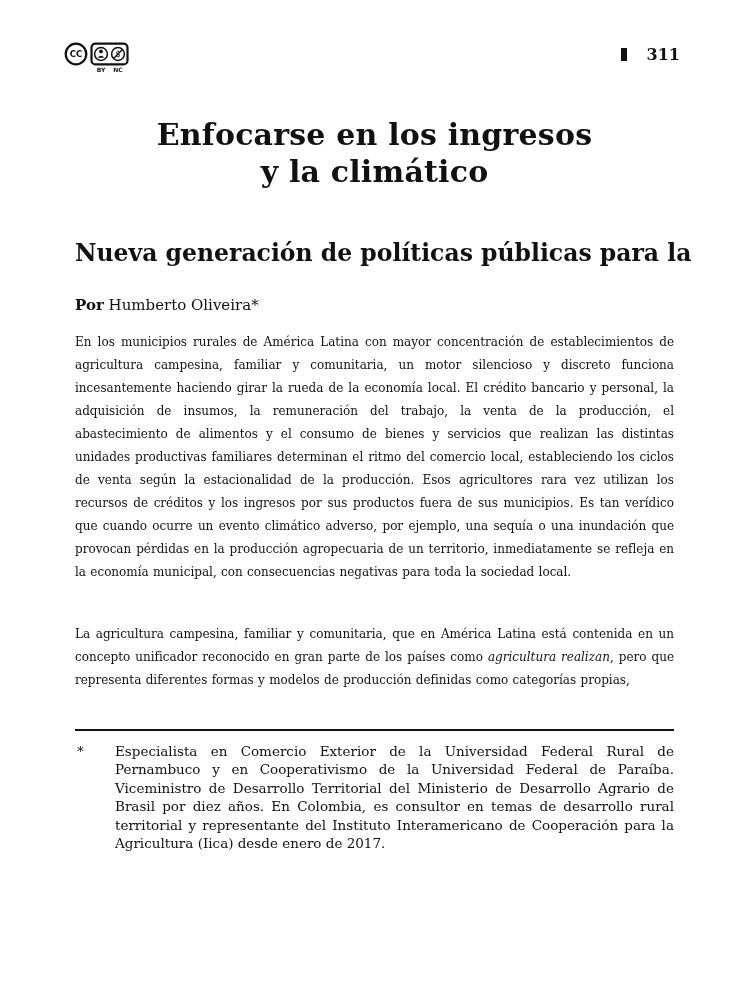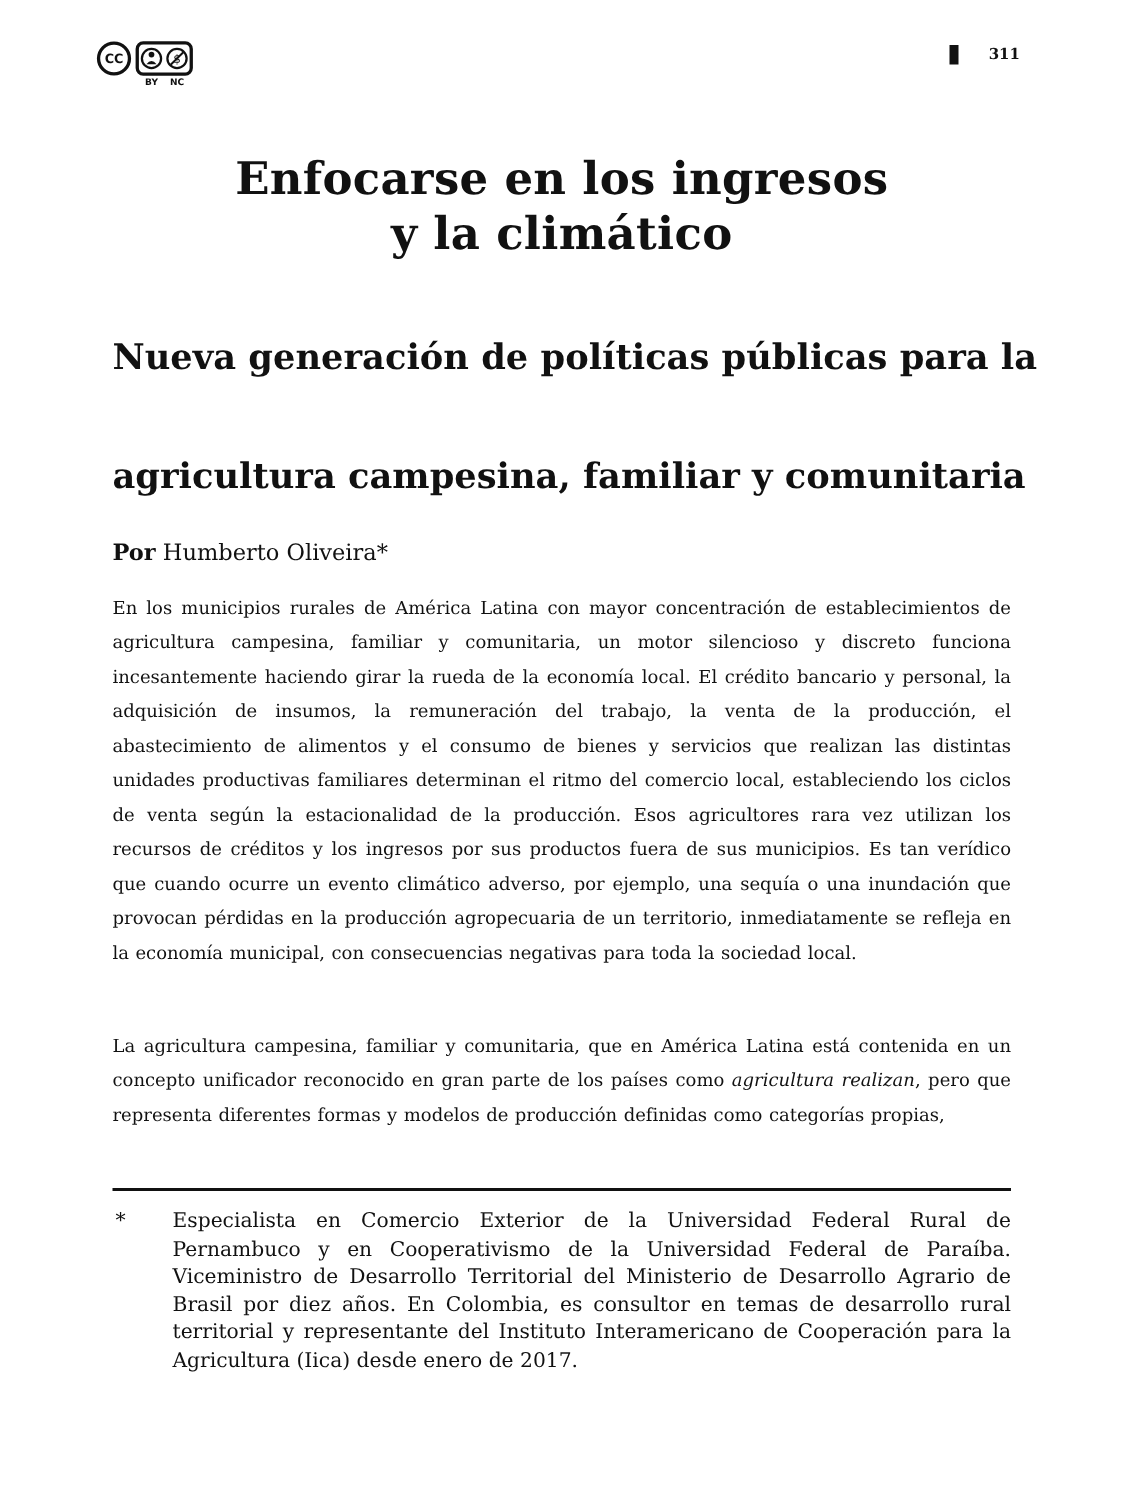--- a/index.html
+++ b/index.html
@@ -4,35 +4,35 @@
 <style>
   * { margin: 0; padding: 0; box-sizing: border-box; }
   html, body { width: 749px; height: 1000px; }
   body {
     background: #ffffff;
     color: #111111;
     font-family: "DejaVu Serif", "Liberation Serif", serif;
     position: relative;
     overflow: hidden;
   }
-  .page { padding: 26px 75px 0 75px; width: 749px; height: 704px; border-radius: 17px; }
+  .page { padding: 41px 75px 0 75px; width: 749px; height: 704px; border-radius: 17px; }
 
   .header-row {
     display: flex;
     justify-content: space-between;
     align-items: flex-start;
     margin-left: -11px;
     margin-right: -6px;
   }
   .page-number {
     display: flex;
     align-items: center;
     gap: 20px;
     font-weight: bold;
-    font-size: 10px;
+    font-size: 16px;
     margin-top: 4px;
   }
   .page-number .marker {
     display: inline-block;
     width: 6px;
     height: 13px;
     background: #111;
   }
 
   .title {
@@ -119,21 +119,20 @@
     </div>
   </div>
 
   <div class="title">
     <div>Enfocarse en los ingresos</div>
     <div>y la climático</div>
   </div>
 
   <div class="subtitle">
     <div>Nueva generación de políticas públicas para la</div>
-    <div>agricultura campesina, familiar y comunitaria</div>
   </div>
 
   <div class="byline">
     <span class="prefix">Por</span><span> Humberto Oliveira*</span>
   </div>
 
   <p class="body-text">En los municipios rurales de América Latina con mayor concentración de establecimientos de agricultura campesina, familiar y comunitaria, un motor silencioso y discreto funciona incesantemente haciendo girar la rueda de la economía local. El crédito bancario y personal, la adquisición de insumos, la remuneración del trabajo, la venta de la producción, el abastecimiento de alimentos y el consumo de bienes y servicios que realizan las distintas unidades productivas familiares determinan el ritmo del comercio local, estableciendo los ciclos de venta según la estacionalidad de la producción. Esos agricultores rara vez utilizan los recursos de créditos y los ingresos por sus productos fuera de sus municipios. Es tan verídico que cuando ocurre un evento climático adverso, por ejemplo, una sequía o una inundación que provocan pérdidas en la producción agropecuaria de un territorio, inmediatamente se refleja en la economía municipal, con consecuencias negativas para toda la sociedad local.</p>
 
   <p class="body-text second"><span>La agricultura campesina, familiar y comunitaria, que en América Latina está contenida en un concepto unificador reconocido en gran parte de los países como </span><span class="italic">agricultura realizan</span><span>, pero que representa diferentes formas y modelos de producción definidas como categorías propias,</span></p>
 

